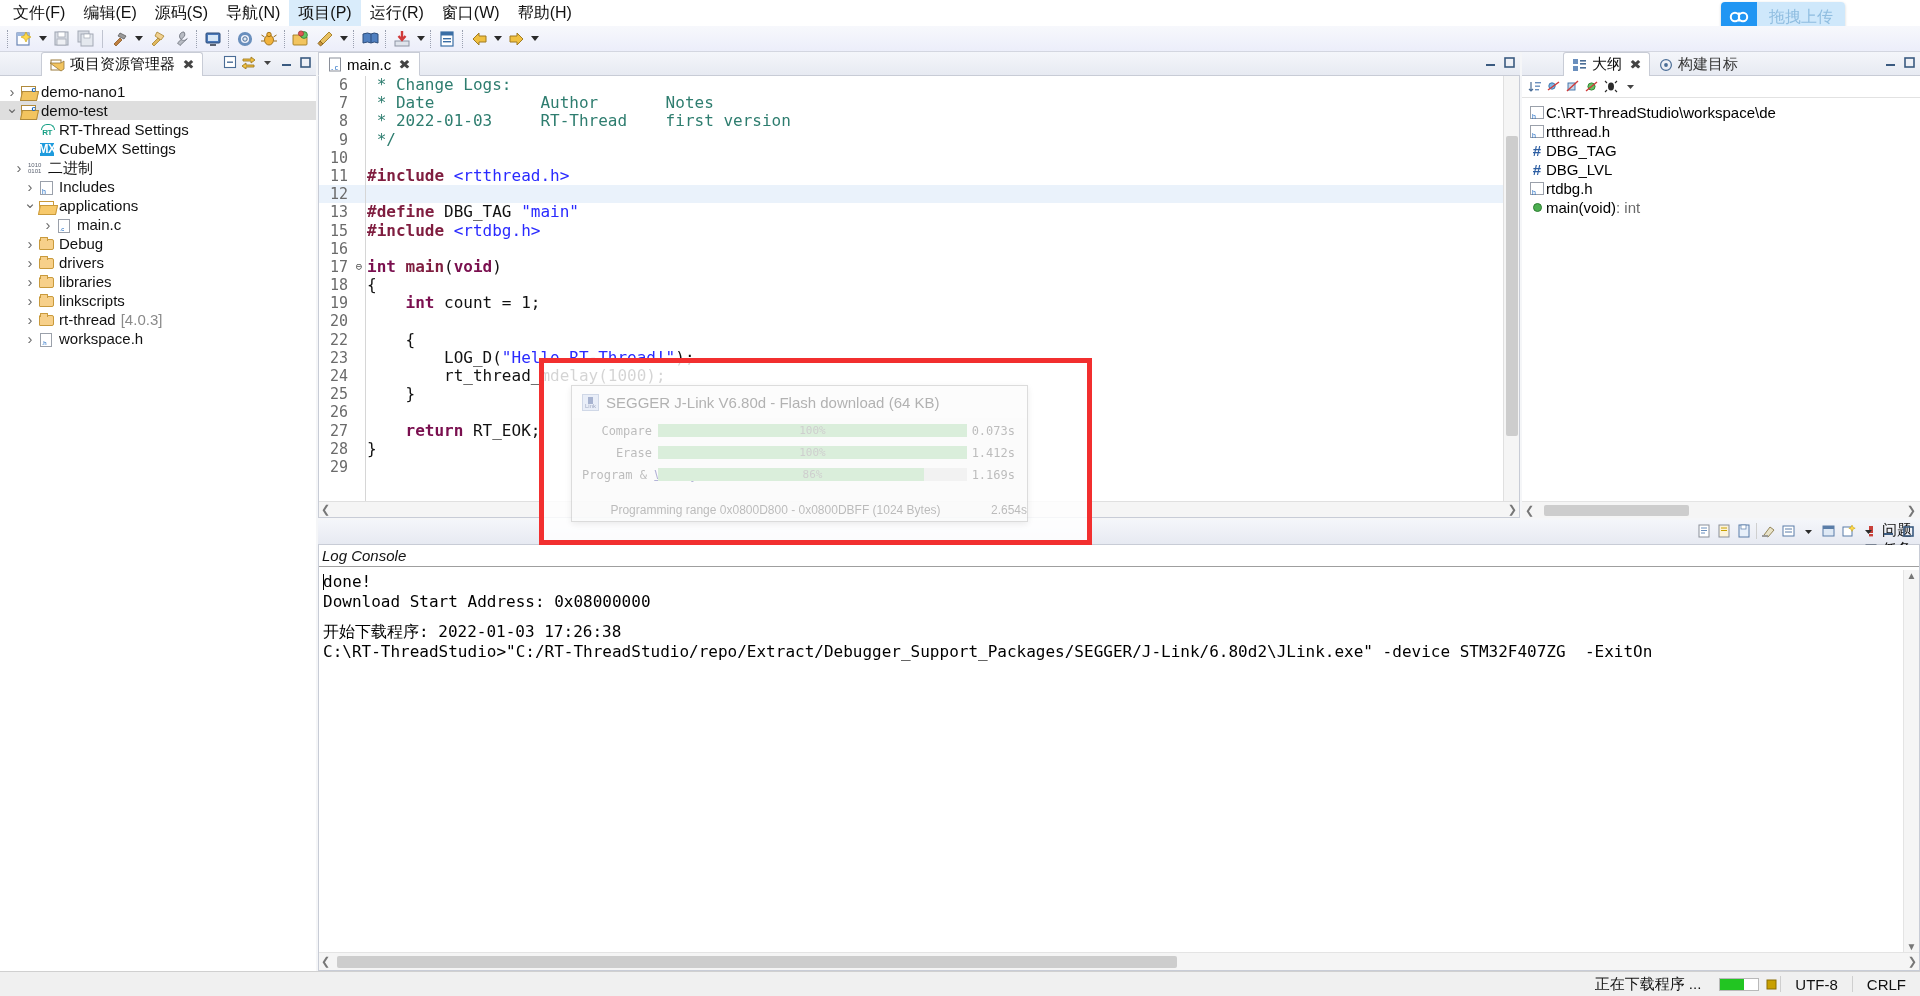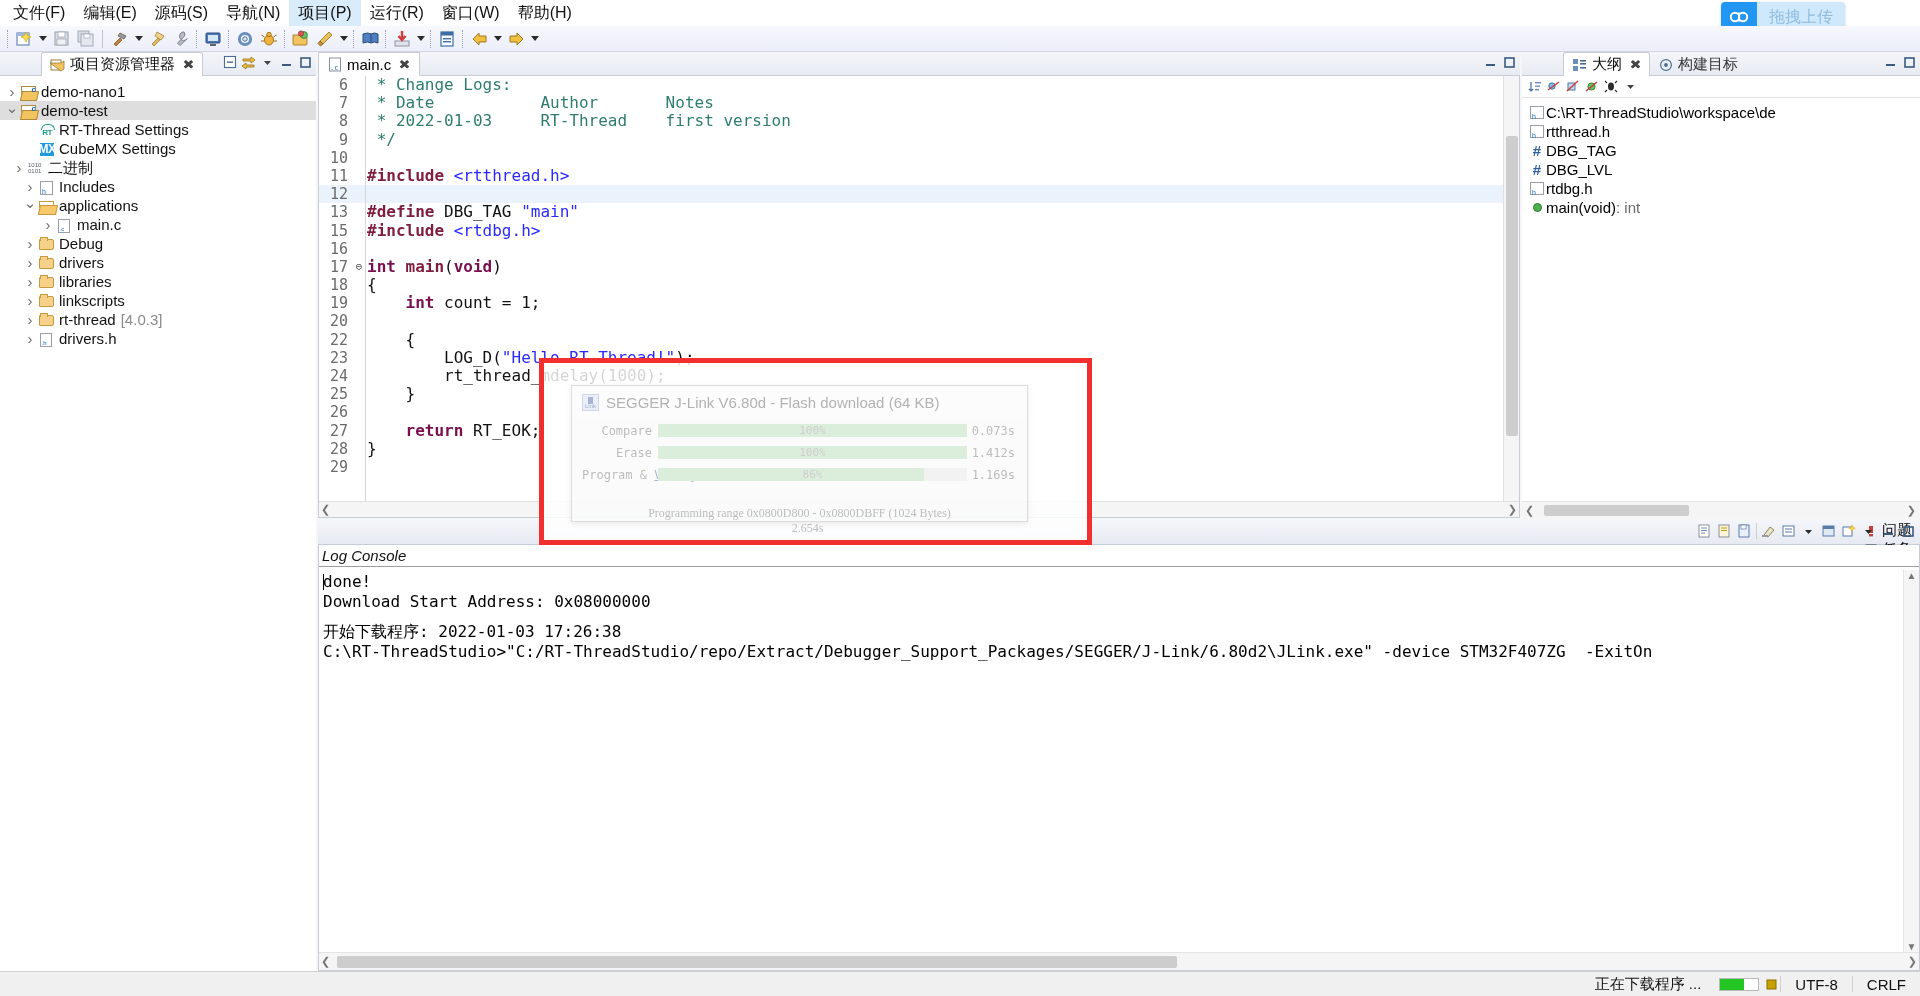--- a/index.html
+++ b/index.html
@@ -305,22 +305,22 @@
     flex: 1; height: 13px; background: #ececec; position: relative; overflow: hidden;
   }
   .jbar .fill { position: absolute; left: 0; top: 0; bottom: 0; background: #c8e6c9; }
   .jbar .pct {
     position: absolute; left: 0; right: 0; top: 0; bottom: 0;
     display: flex; align-items: center; justify-content: center;
     font-size: 11px; color: #b6b6b6;
   }
   .jtime { width: 48px; text-align: right; font-size: 12px; color: #9a9a9a; }
   .jrange {
-    display: flex; align-items: center; height: 22px; margin-top: 16px;
-    font-family: Liberation Serif, serif; font-size: 12px; color: #9a9a9a; flex-direction: column;
+    display: flex; align-items: center; height: 22px; margin-top: 9px;
+    font-family: Liberation Sans, sans-serif; font-size: 12px; color: #9a9a9a;
   }
   .jrange .jtxt { flex: 1; text-align: center; }
 
   
   #outline-area { right: 0; top: 0; width: 398px; height: 466px; }
   .outline-tabs { display: flex; align-items: flex-end; }
   .otoolbar {
     height: 22px; display: flex; align-items: center; gap: 3px;
     padding-left: 5px; background: #fff; border-bottom: 1px solid #e2e2e2;
   }
@@ -724,21 +724,21 @@
             <span class="tree-label">rt-thread</span>
             <span class="tree-sub">[4.0.3]</span>
           </div>
           <div class="tree-row" style="padding-left: 22px;">
             <span class="twisty tw-right"></span>
             <span class="tree-icon">
               <span class="ic-file">
                 <span class="lbl">.h</span>
               </span>
             </span>
-            <span class="tree-label">drivers.h</span>
+            <span class="tree-label">workspace.h</span>
           </div>
         </div>
     </div>
 
     <div class="view" id="editor-area">
       <div class="editor-tabbar">
         <div class="editor-tab">
           <svg width="14" height="15" viewBox="0 0 14 15">
             <rect x="1.5" y="1" width="11" height="13" fill="#fff" stroke="#8a8f99" stroke-width="1"></rect>
             <text x="2" y="13" font-size="7" fill="#1565c0" font-family="monospace">.c</text>

